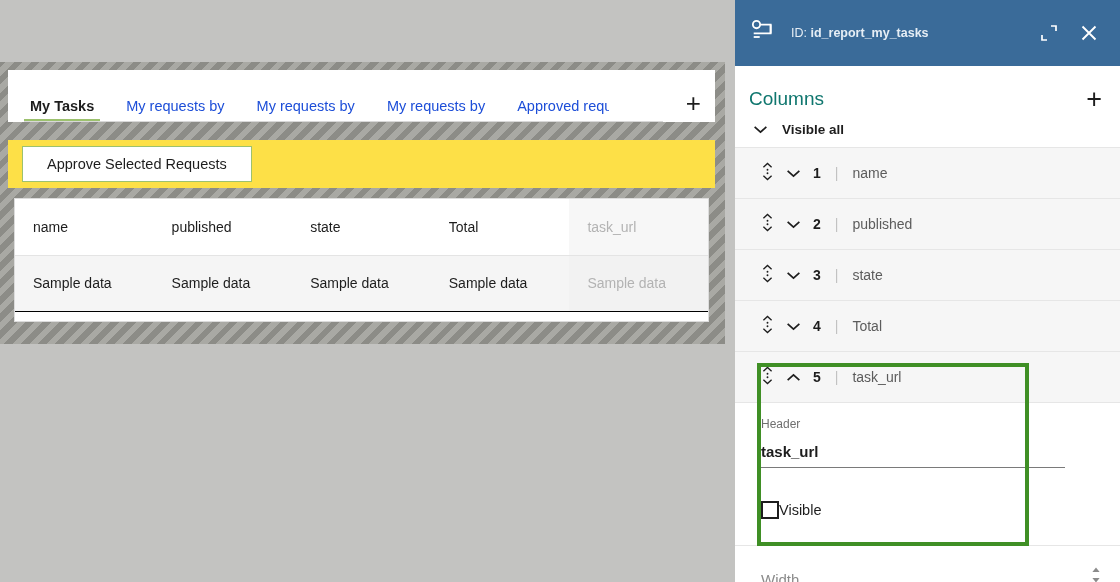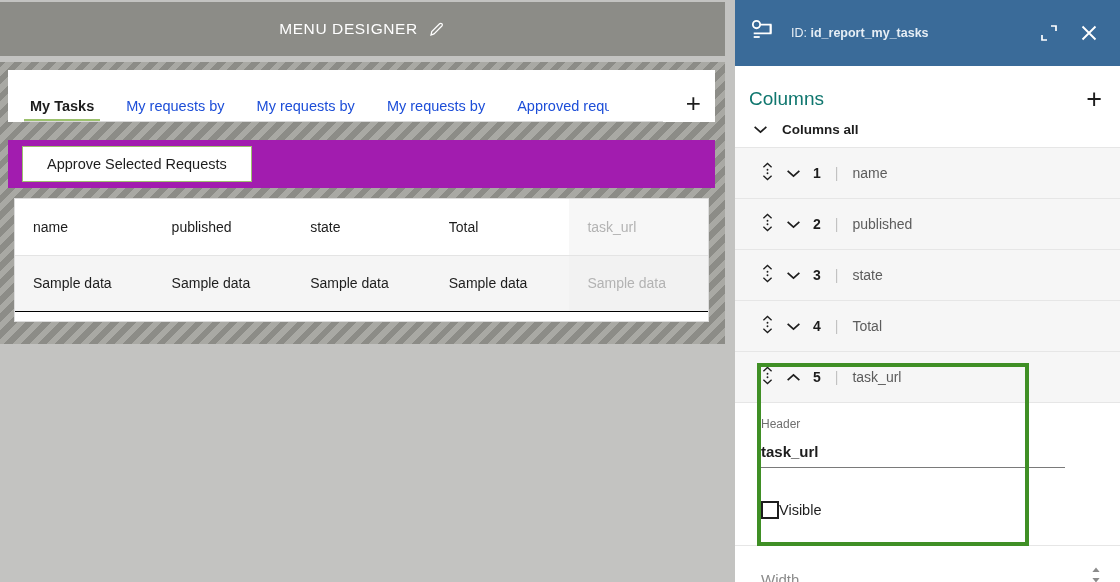--- a/index.html
+++ b/index.html
@@ -80,21 +80,21 @@
   .tab-add {
     position: absolute; right: 14px; bottom: 10px;
     font-size: 26px; color: #1d1d1d; line-height: .7;
     font-weight: 300;
   }
 
   
   .btnbar {
     position: absolute; left: 8px; top: 140px;
     width: 707px; height: 48px;
-    background: #a21caf;
+    background: #fde047;
     display: flex; align-items: center;
     padding-left: 14px;
   }
   .approve-btn {
     border: 1px solid #9cc16e;
     background: #ffffff;
     color: #1d1d1d;
     font-size: 14.5px;
     padding: 9px 24px;
     font-family: "Liberation Sans", sans-serif;
@@ -210,28 +210,20 @@
   }
   #annot-col5 { left: 22px; top: 363px; width: 272px; height: 183px; }
 </style>
 </head>
 <body>
 
 <div id="root">
 
   <div class="designer">
 
-    <div class="titlebar">
-      <span class="ttl">MENU DESIGNER</span>
-      <span>
-        <svg class="pencil-ico" viewBox="0 0 24 24" fill="none" stroke="#ffffff" stroke-width="1.6">
-          <path d="M4 20l1-4.5L15.5 5a2.1 2.1 0 0 1 3 3L8 18.5 4 20z"></path>
-        </svg>
-      </span>
-    </div>
 
     <div class="striped-wrap"></div>
 
     <div class="tabs-card">
       <div class="tabs-row">
         <div class="tab active">
           <span>My Tasks</span>
         </div>
         <div class="tab">
           <span>My requests by</span>
@@ -310,21 +302,21 @@
       <span class="section-title">Columns</span>
       <span class="section-add">+</span>
     </div>
 
     <div class="expand-all">
       <span>
         <svg class="chev" viewBox="0 0 16 10" fill="none" stroke="#1d1d1d" stroke-width="1.9">
           <path d="M1.5 2l6.5 6 6.5-6"></path>
         </svg>
       </span>
-      <span>Columns all</span>
+      <span>Visible all</span>
     </div>
 
     <div class="col-list">
 
       <div class="col-row">
         <span>
           <svg class="drag-ico" viewBox="0 0 13 19" fill="none" stroke="#1d1d1d" stroke-width="1.3">
             <path d="M2.4 5.2L6.5 1.4l4.1 3.8"></path>
               <path d="M2.4 13.8l4.1 3.8 4.1-3.8"></path>
             <circle cx="6.5" cy="7.8" r=".95" fill="#1d1d1d" stroke="none"></circle>

